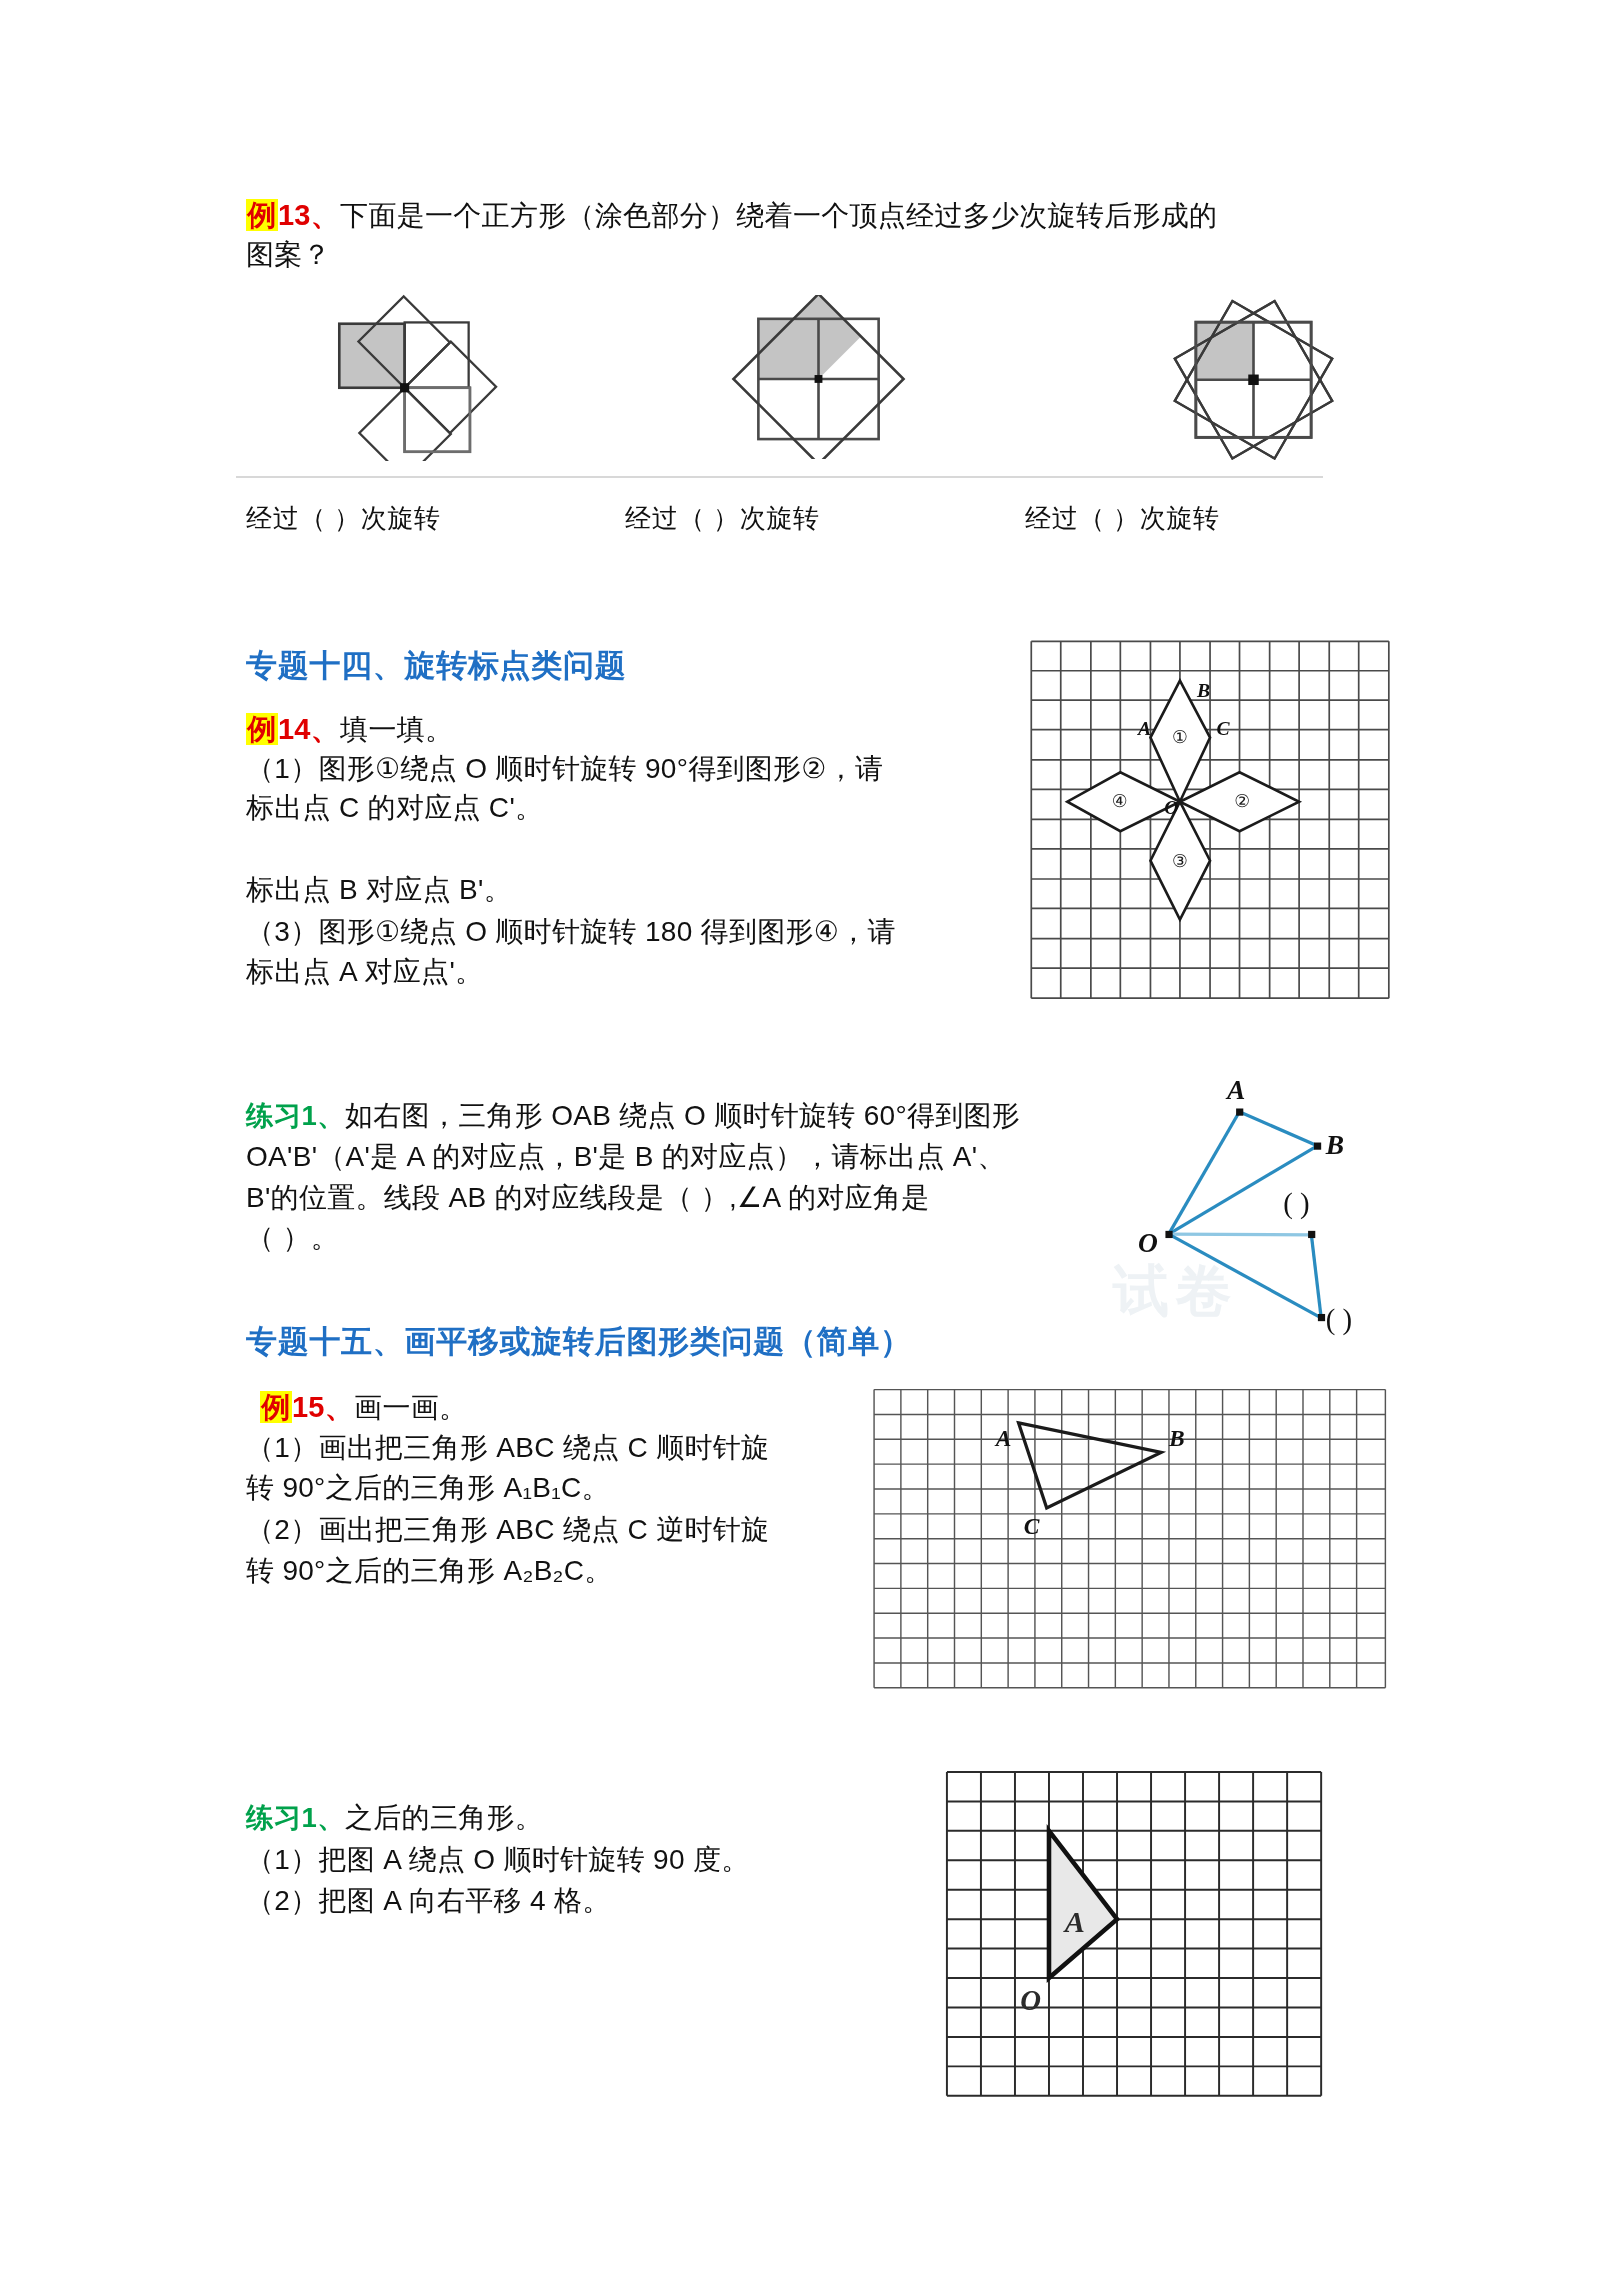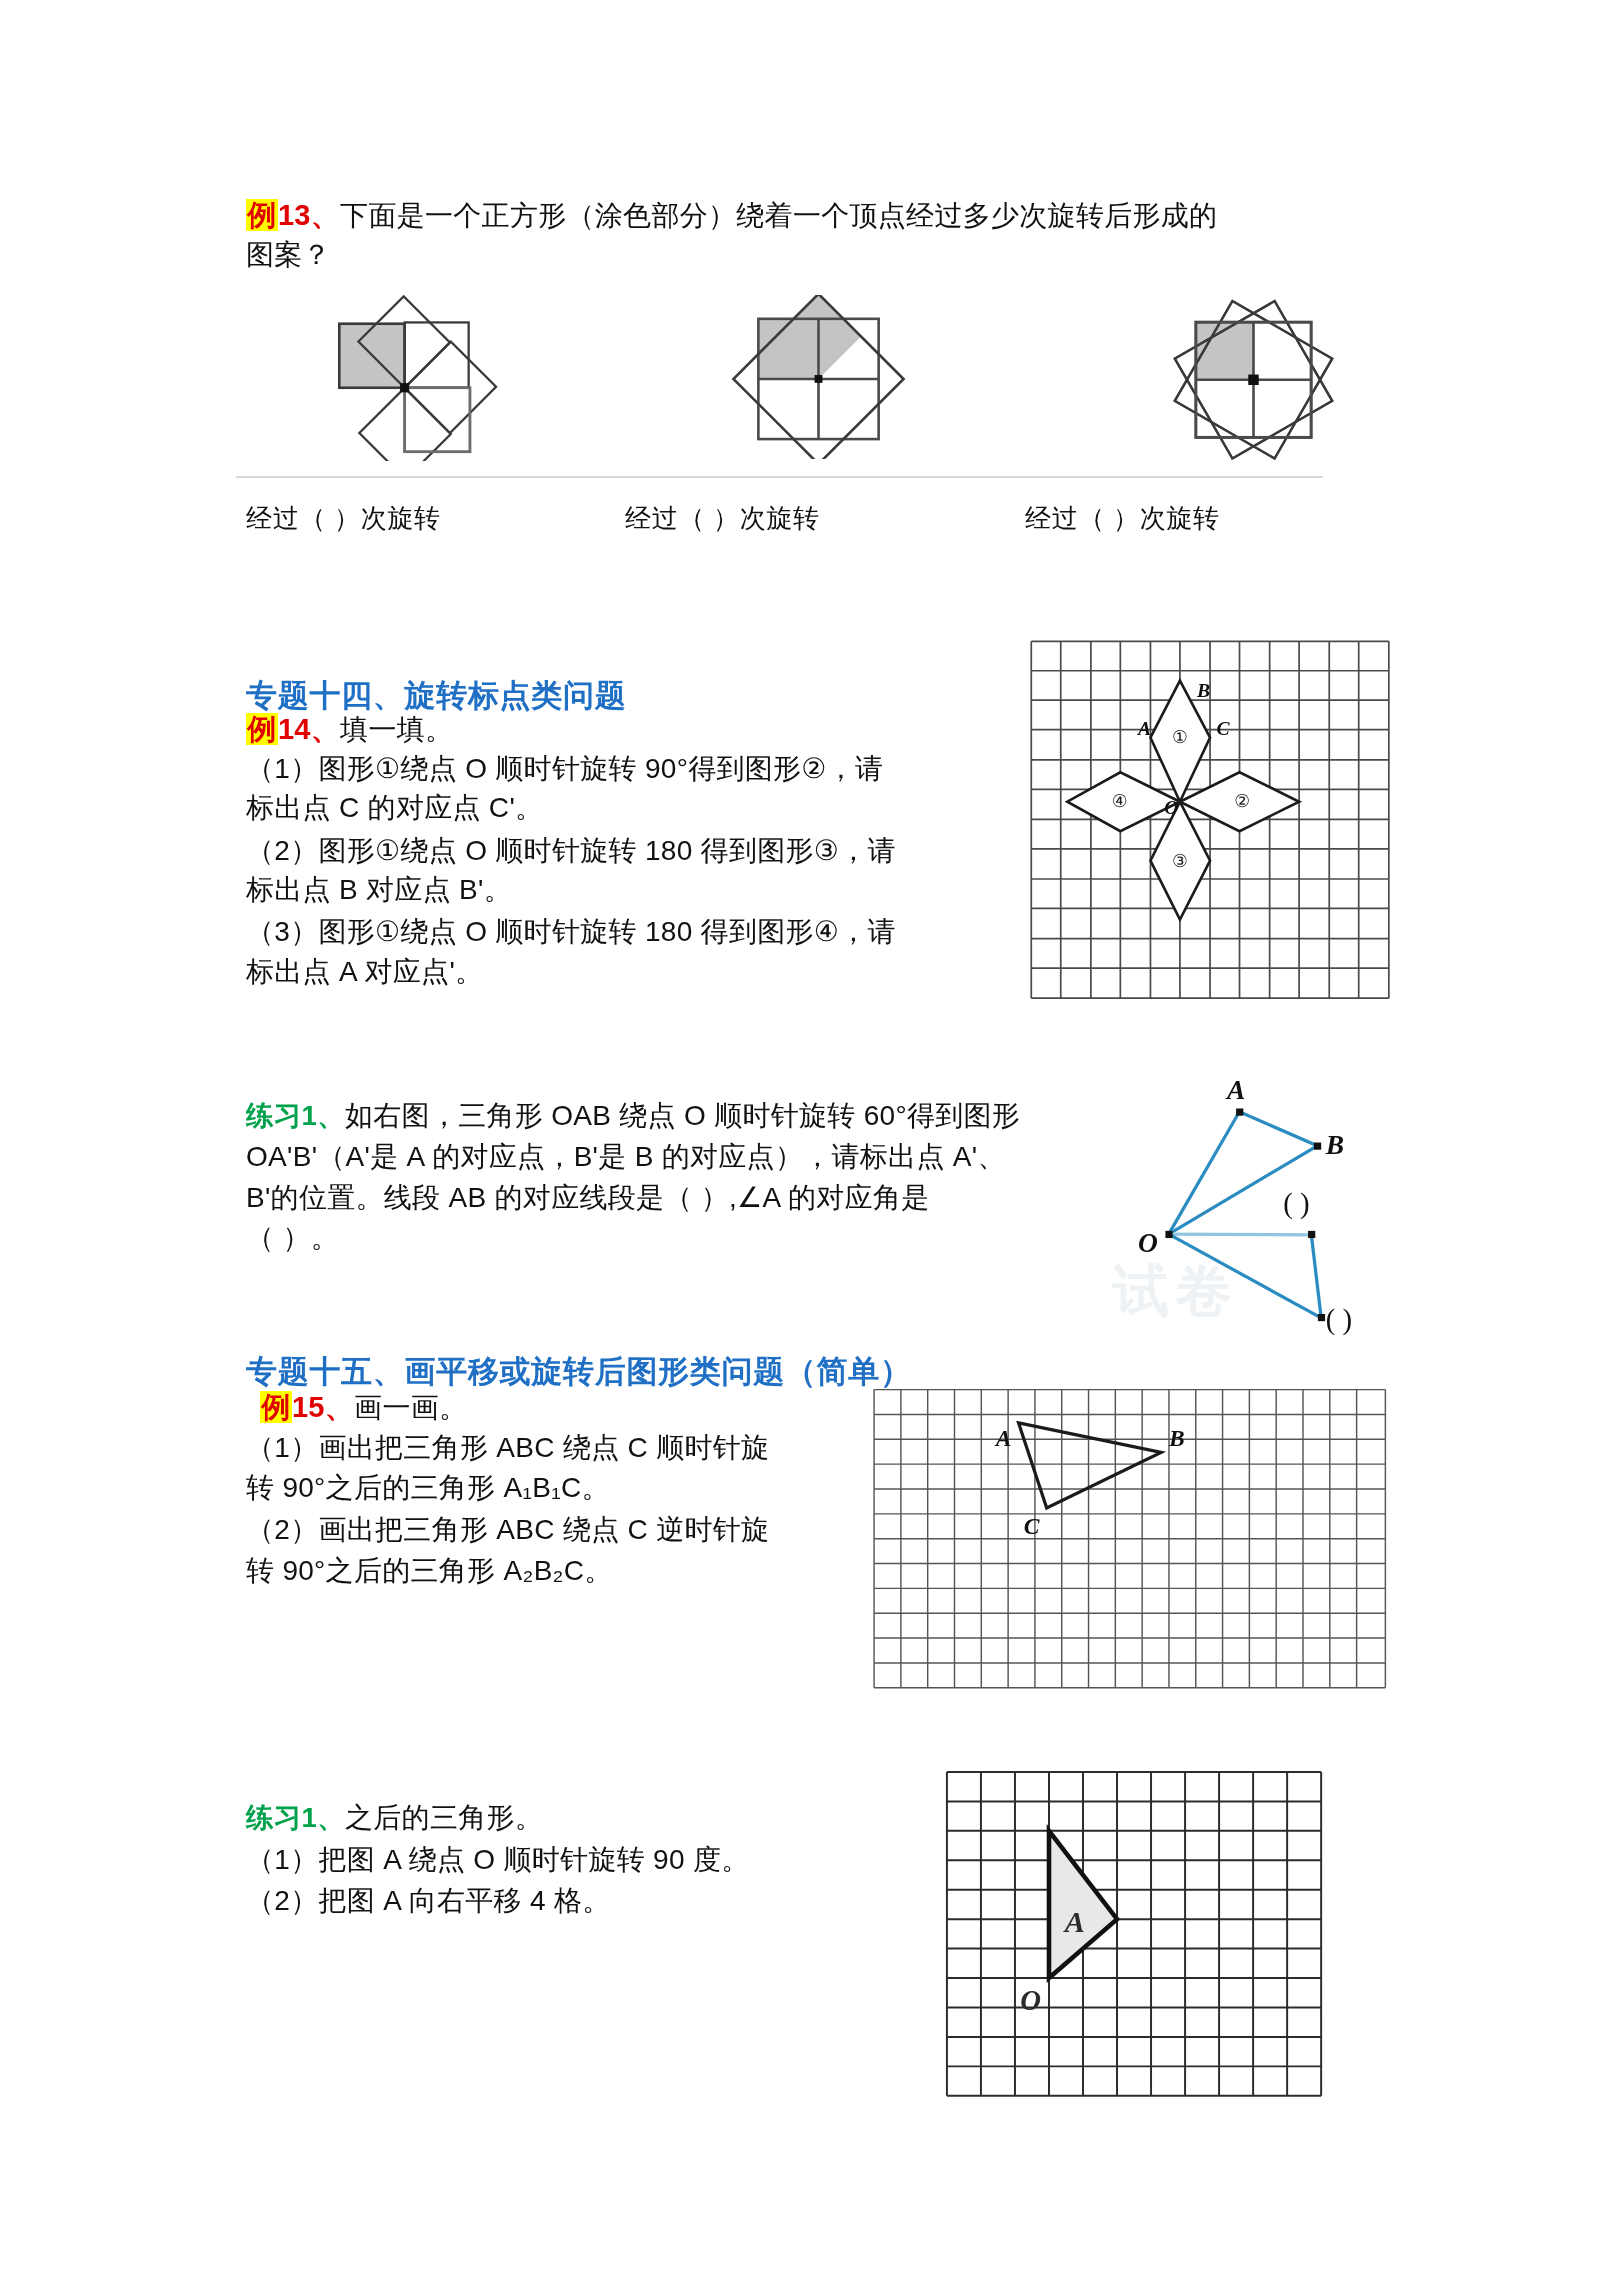--- a/index.html
+++ b/index.html
@@ -16,21 +16,21 @@
     font-size:28px;line-height:38px;letter-spacing:0.3px;color:#111;
   }
   .tag-ex{
     color:#e00000;font-weight:bold;font-size:29px;
   }
   .tag-ex .ex-char{
     background:#ffff00;padding:0 1.3px;
   }
   .tag-prac{color:#00a14b;font-weight:bold;font-size:27.5px;}
   .sec-head{
-    color:#1f6fc4;font-weight:bold;font-size:31px;letter-spacing:0.7px;margin-top:30px;
+    color:#1f6fc4;font-weight:bold;font-size:31px;letter-spacing:0.7px;
   }
   .rule{
     position:absolute;background:#d8d8d8;height:2px;
   }
   .cap{font-size:26px;letter-spacing:0.7px;color:#111;}
   .wm{
     position:absolute;color:#eef2f5;font-size:56px;font-weight:bold;
     letter-spacing:6.5px;user-select:none;
   }
   svg{display:block;}
@@ -101,21 +101,20 @@
   <div class="txt cap" style="left:625px;top:501px;">经过（      ）次旋转</div>
   <div class="txt cap" style="left:1025px;top:501px;">经过（      ）次旋转</div>
 
   <div class="txt sec-head" style="left:246px;top:645px;">专题十四、旋转标点类问题</div>
 
   <div class="txt body-line" style="left:246px;top:710px;">
     <span class="tag-ex"><span class="ex-char">例</span><span>14、</span></span><span>填一填。</span>
   </div>
   <div class="txt body-line" style="left:246px;top:750px;">（1）图形①绕点 O 顺时针旋转 90°得到图形②，请</div>
   <div class="txt body-line" style="left:246px;top:789px;">标出点 C 的对应点 C'。</div>
-  <div class="txt body-line" style="left:246px;top:832px;">（2）图形①绕点 O 顺时针旋转 180 得到图形③，请</div>
   <div class="txt body-line" style="left:246px;top:871px;">标出点 B 对应点 B'。</div>
   <div class="txt body-line" style="left:246px;top:913px;">（3）图形①绕点 O 顺时针旋转 180 得到图形④，请</div>
   <div class="txt body-line" style="left:246px;top:953px;">标出点 A 对应点'。</div>
 
   <svg style="position:absolute;left:1028px;top:638px;" width="370" height="370" viewBox="0 0 565 565">
     <g stroke="#4a4a4a" stroke-width="2.6" fill="none">
       <line x1="5" y1="5" x2="551" y2="5"></line>
         <line x1="5" y1="50" x2="551" y2="50"></line>
       <line x1="5" y1="95" x2="551" y2="95"></line>
         <line x1="5" y1="140" x2="551" y2="140"></line>

